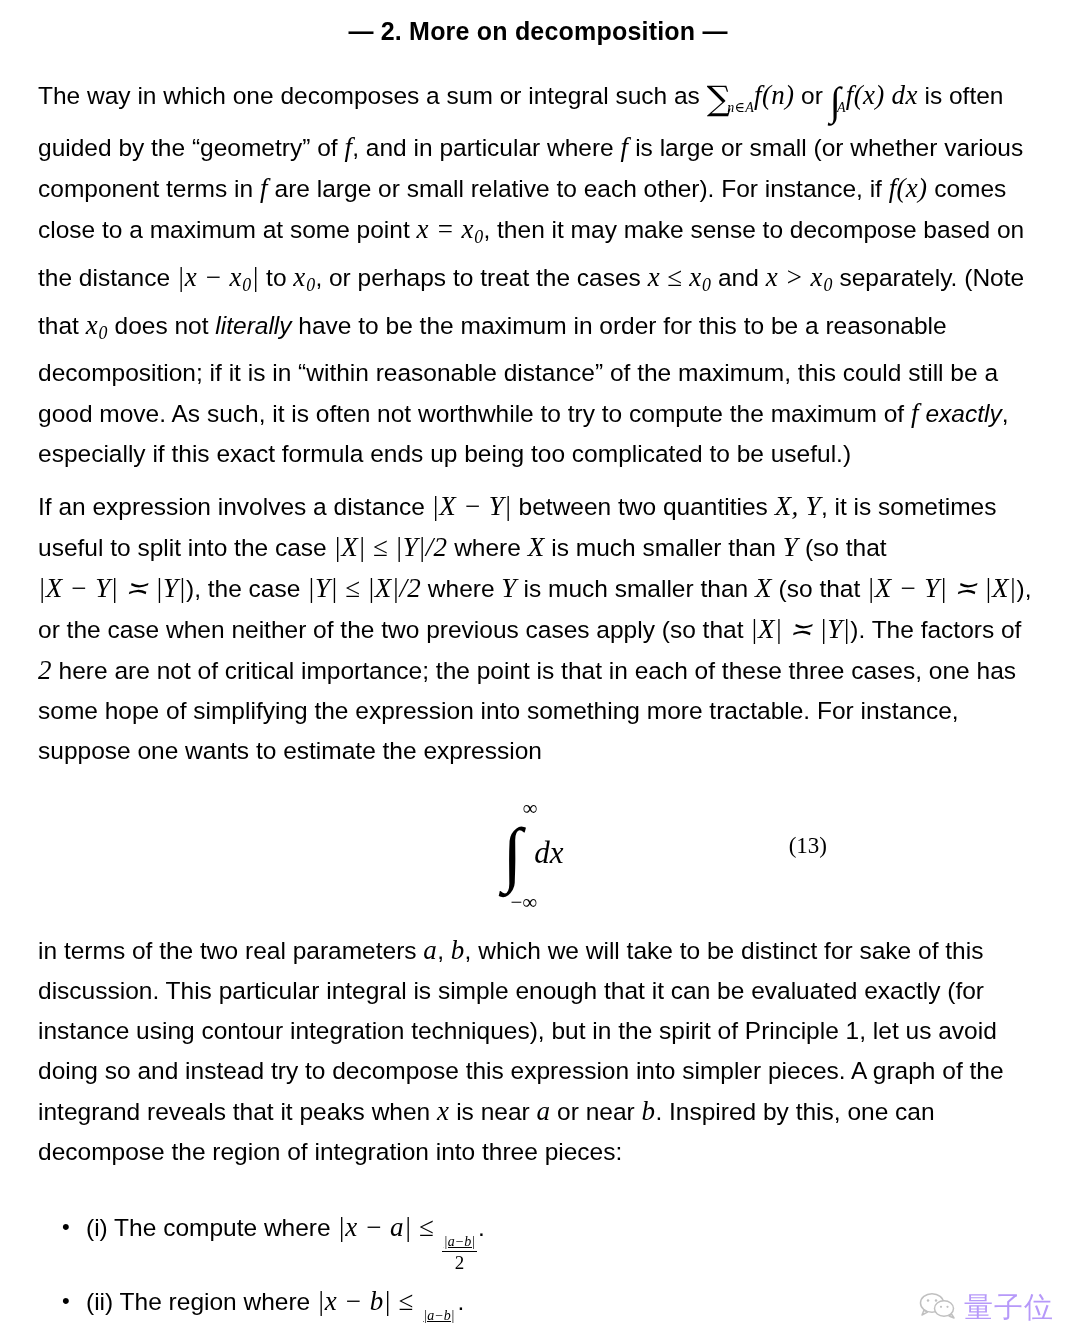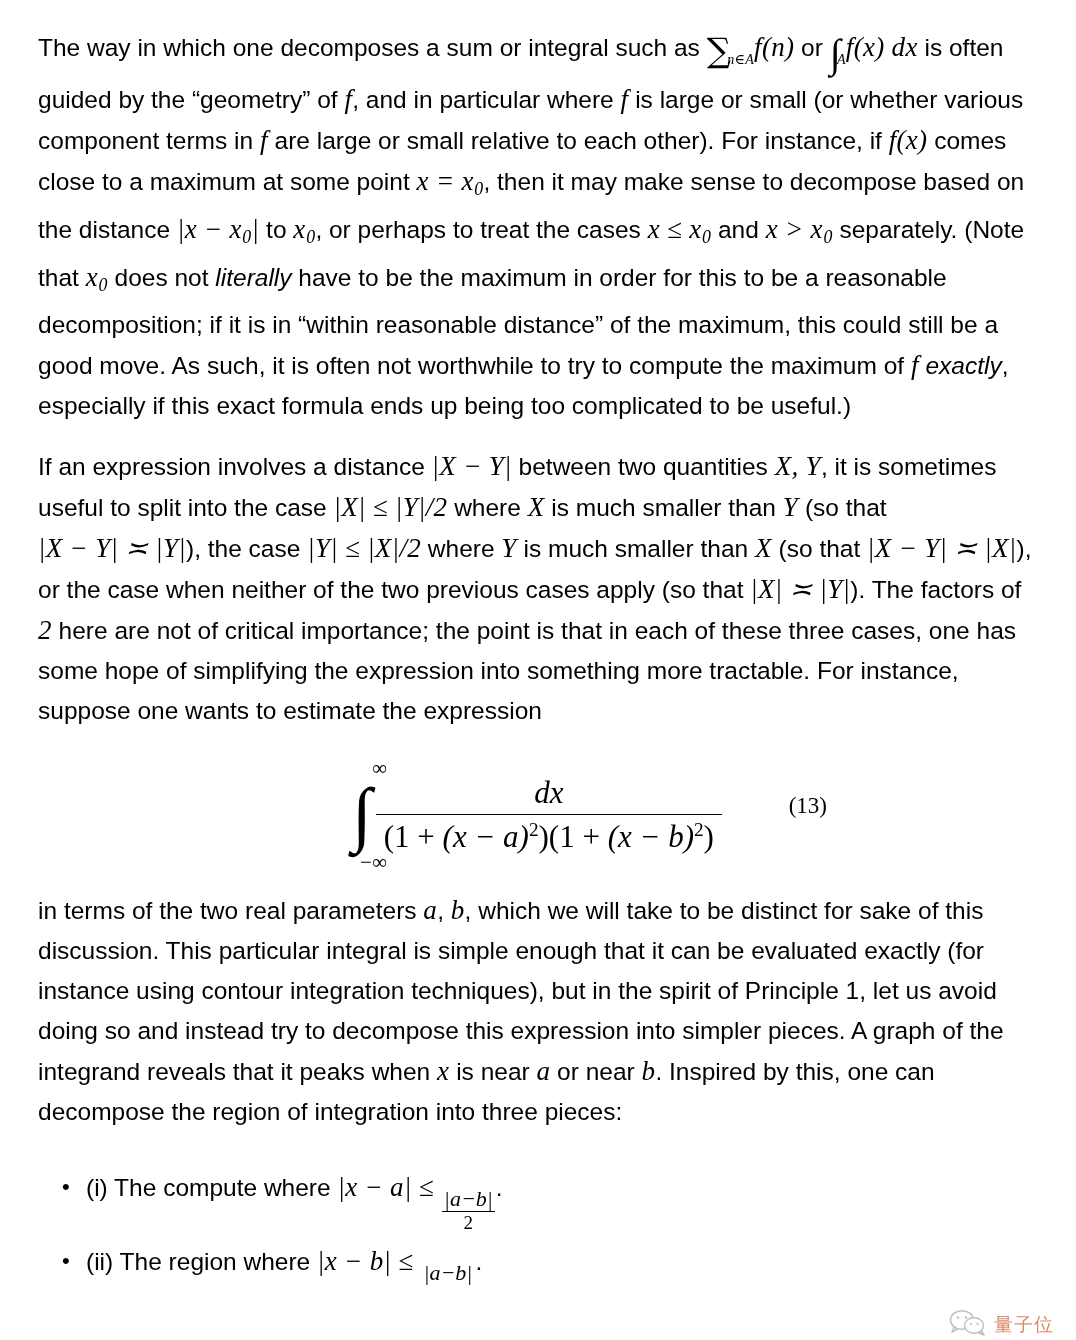--- a/index.html
+++ b/index.html
@@ -32,21 +32,21 @@
     line-height: 34px;
   }
   
   .para {
     font-size: 24.5px;
     line-height: 40px;
     text-align: left;
     margin: 0;
   }
   .para.p1 { margin-top: 27px; }
-  .para.p2 { margin-top: 20px; }
+  .para.p2 { margin-top: 12px; }
   .para.p3 { margin-top: 17px; }
 
   
   .m {
     font-family: "Liberation Serif", "DejaVu Serif", serif;
     font-style: italic;
     font-size: 27px;
     letter-spacing: 0.3px;
     white-space: nowrap;
   }
@@ -163,24 +163,25 @@
   }
   .mfrac {
     display: inline-flex;
     flex-direction: column;
     align-items: center;
     vertical-align: -0.42em;
     font-family: "Liberation Serif", "DejaVu Serif", serif;
     margin: 0 1px;
   }
   .mfrac .num {
-    font-size: 22px;
+    font-size: 14px;
     font-style: italic;
     line-height: 1.05;
     padding: 0 2px 1px 2px;
+    text-decoration: underline;
   }
   .mfrac .den {
     font-size: 19px;
     font-style: normal;
     line-height: 1.1;
     border-top: 1.4px solid #000;
     padding: 1px 2px 0 2px;
     width: 100%;
     text-align: center;
     box-sizing: border-box;
@@ -191,49 +192,49 @@
     position: absolute;
     right: 22px;
     bottom: 26px;
     display: flex;
     align-items: center;
     gap: 7px;
     opacity: 0.62;
   }
   .watermark .wm-text {
     font-family: "DejaVu Sans", sans-serif;
-    font-size: 19px;
-    color: #c2410c;
+    font-size: 29px;
+    color: #8b5cf6;
     letter-spacing: 1px;
   }
 </style>
 </head>
 <body>
 
 <div class="page">
 
+  <h1 class="doc-title">— 2. More on decomposition —</h1>
 
   <p class="para p1">
     <span>The way in which one decomposes a sum or integral such as </span><span class="m"><span class="bigsum">∑</span><span class="sublim">n∈A</span><span>f(n)</span></span><span> or </span><span class="m"><span class="bigint">∫</span><span class="sublim">A</span><span>f(x)</span>&nbsp;<span>dx</span></span><span> is often guided by the “geometry” of </span><span class="m">f</span><span>, and in particular where </span><span class="m">f</span><span> is large or small (or whether various component terms in </span><span class="m">f</span><span> are large or small relative to each other). For instance, if </span><span class="m">f(x)</span><span> comes close to a maximum at some point </span><span class="m"><span>x = x</span><sub>0</sub></span><span>, then it may make sense to decompose based on the distance </span><span class="m"><span>|x − x</span><sub>0</sub><span>|</span></span><span> to </span><span class="m"><span>x</span><sub>0</sub></span><span>, or perhaps to treat the cases </span><span class="m"><span>x ≤ x</span><sub>0</sub></span><span> and </span><span class="m"><span>x &gt; x</span><sub>0</sub></span><span> separately. (Note that </span><span class="m"><span>x</span><sub>0</sub></span><span> does not </span><em>literally</em><span> have to be the maximum in order for this to be a reasonable decomposition; if it is in “within reasonable distance” of the maximum, this could still be a good move. As such, it is often not worthwhile to try to compute the maximum of </span><span class="m">f</span><em> exactly</em><span>, especially if this exact formula ends up being too complicated to be useful.)</span>
   </p>
 
   <p class="para p2">
     <span>If an expression involves a distance </span><span class="m">|X − Y|</span><span> between two quantities </span><span class="m">X, Y</span><span>, it is sometimes useful to split into the case </span><span class="m">|X| ≤ |Y|/2</span><span> where </span><span class="m">X</span><span> is much smaller than </span><span class="m">Y</span><span> (so that </span><span class="m">|X − Y| ≍ |Y|</span><span>), the case </span><span class="m">|Y| ≤ |X|/2</span><span> where </span><span class="m">Y</span><span> is much smaller than </span><span class="m">X</span><span> (so that </span><span class="m">|X − Y| ≍ |X|</span><span>), or the case when neither of the two previous cases apply (so that </span><span class="m">|X| ≍ |Y|</span><span>). The factors of </span><span class="m">2</span><span> here are not of critical importance; the point is that in each of these three cases, one has some hope of simplifying the expression into something more tractable. For instance, suppose one wants to estimate the expression</span>
   </p>
 
   <div class="eqwrap">
     <div class="eq">
       <span class="eq-int">
         <span>∫</span>
         <span class="lim-top">∞</span>
         <span class="lim-bot">−∞</span>
       </span>
       <span class="frac">
         <span class="num">dx</span>
-        <span class="den"><span class="up">(1</span>&nbsp;<span class="up">+</span>&nbsp;<span class="v">(x − a)</span><sup>2</sup><span class="up">)</span><span class="up">(1</span>&nbsp;<span class="up">+</span>&nbsp;<span class="v">(x − b)</span><sup>2</sup><span class="up">)</span></span>
       </span>
     </div>
     <span class="eq-num">(13)</span>
   </div>
 
   <p class="para p3">
     <span>in terms of the two real parameters </span><span class="m">a</span><span>, </span><span class="m">b</span><span>, which we will take to be distinct for sake of this discussion. This particular integral is simple enough that it can be evaluated exactly (for instance using contour integration techniques), but in the spirit of Principle 1, let us avoid doing so and instead try to decompose this expression into simpler pieces. A graph of the integrand reveals that it peaks when </span><span class="m">x</span><span> is near </span><span class="m">a</span><span> or near </span><span class="m">b</span><span>. Inspired by this, one can decompose the region of integration into three pieces:</span>
   </p>
 
   <ul class="bullets">

